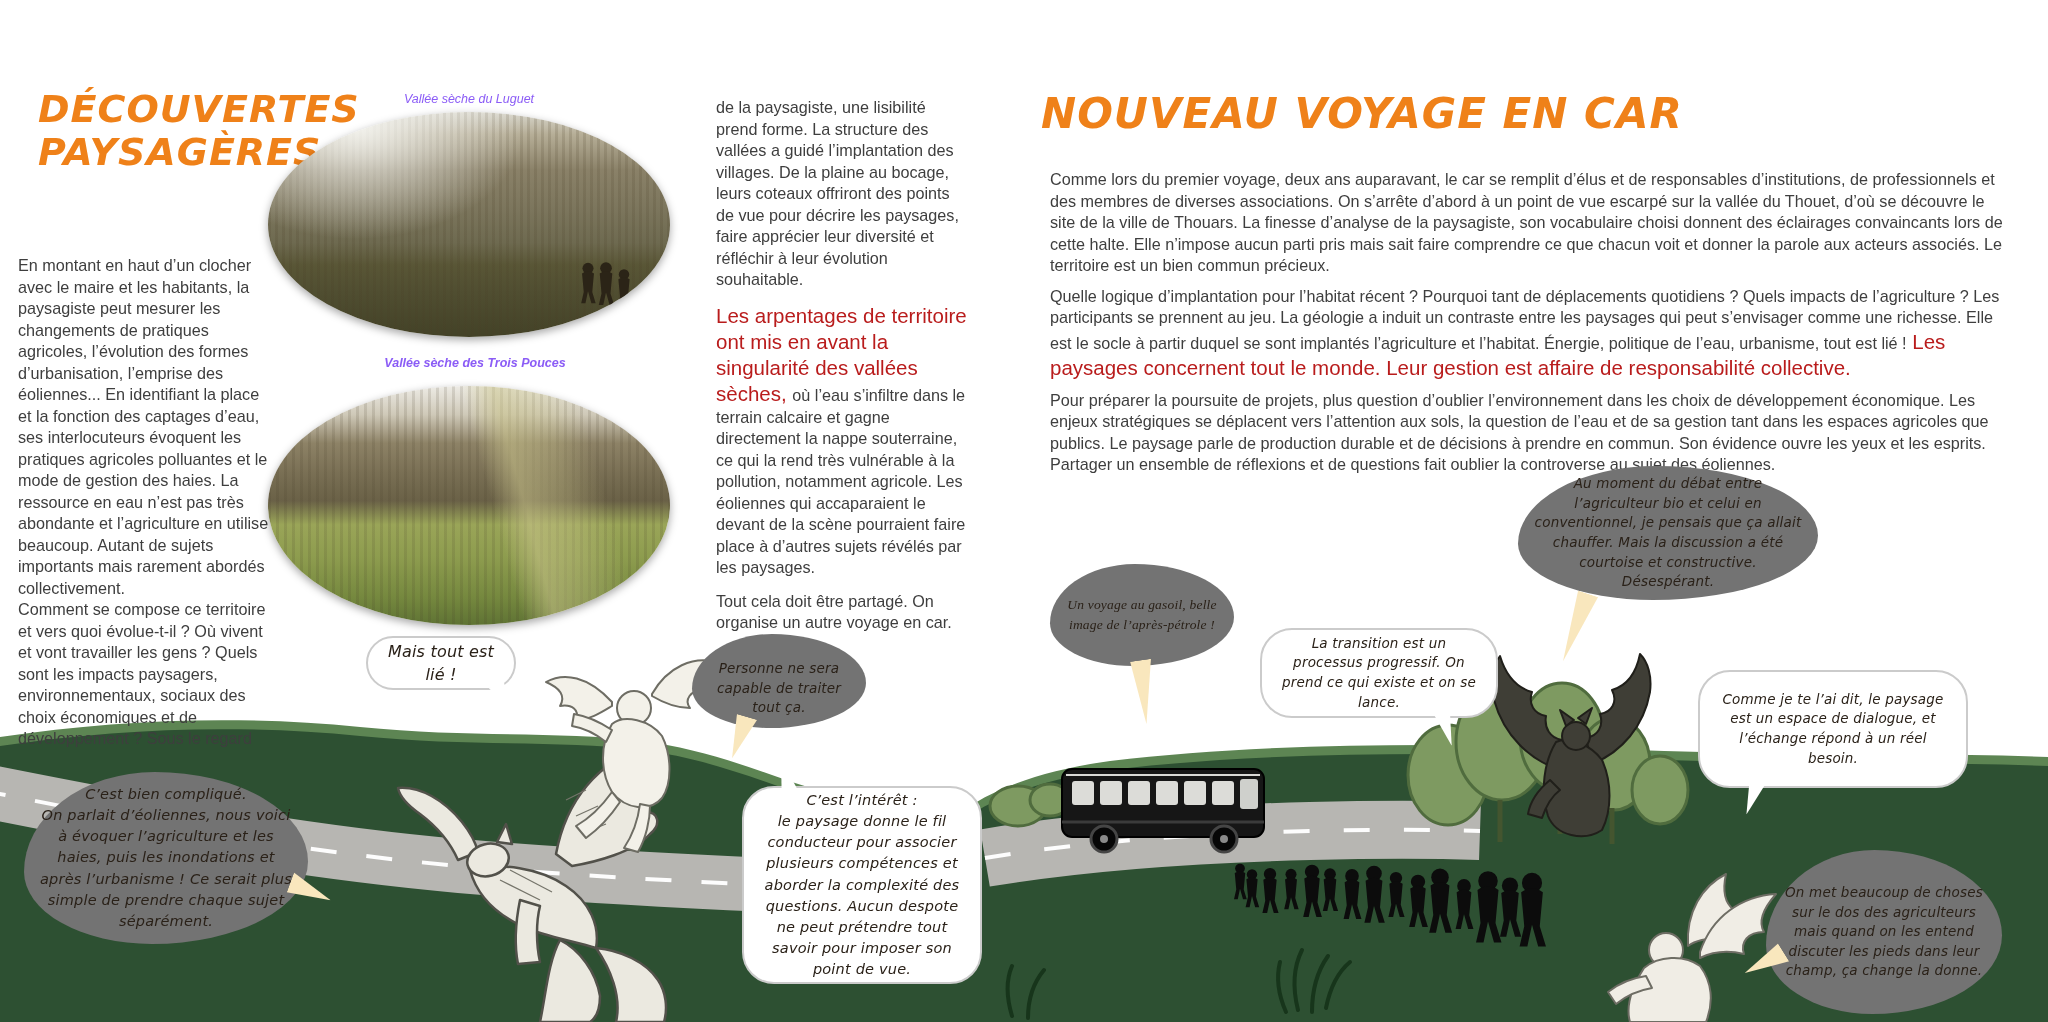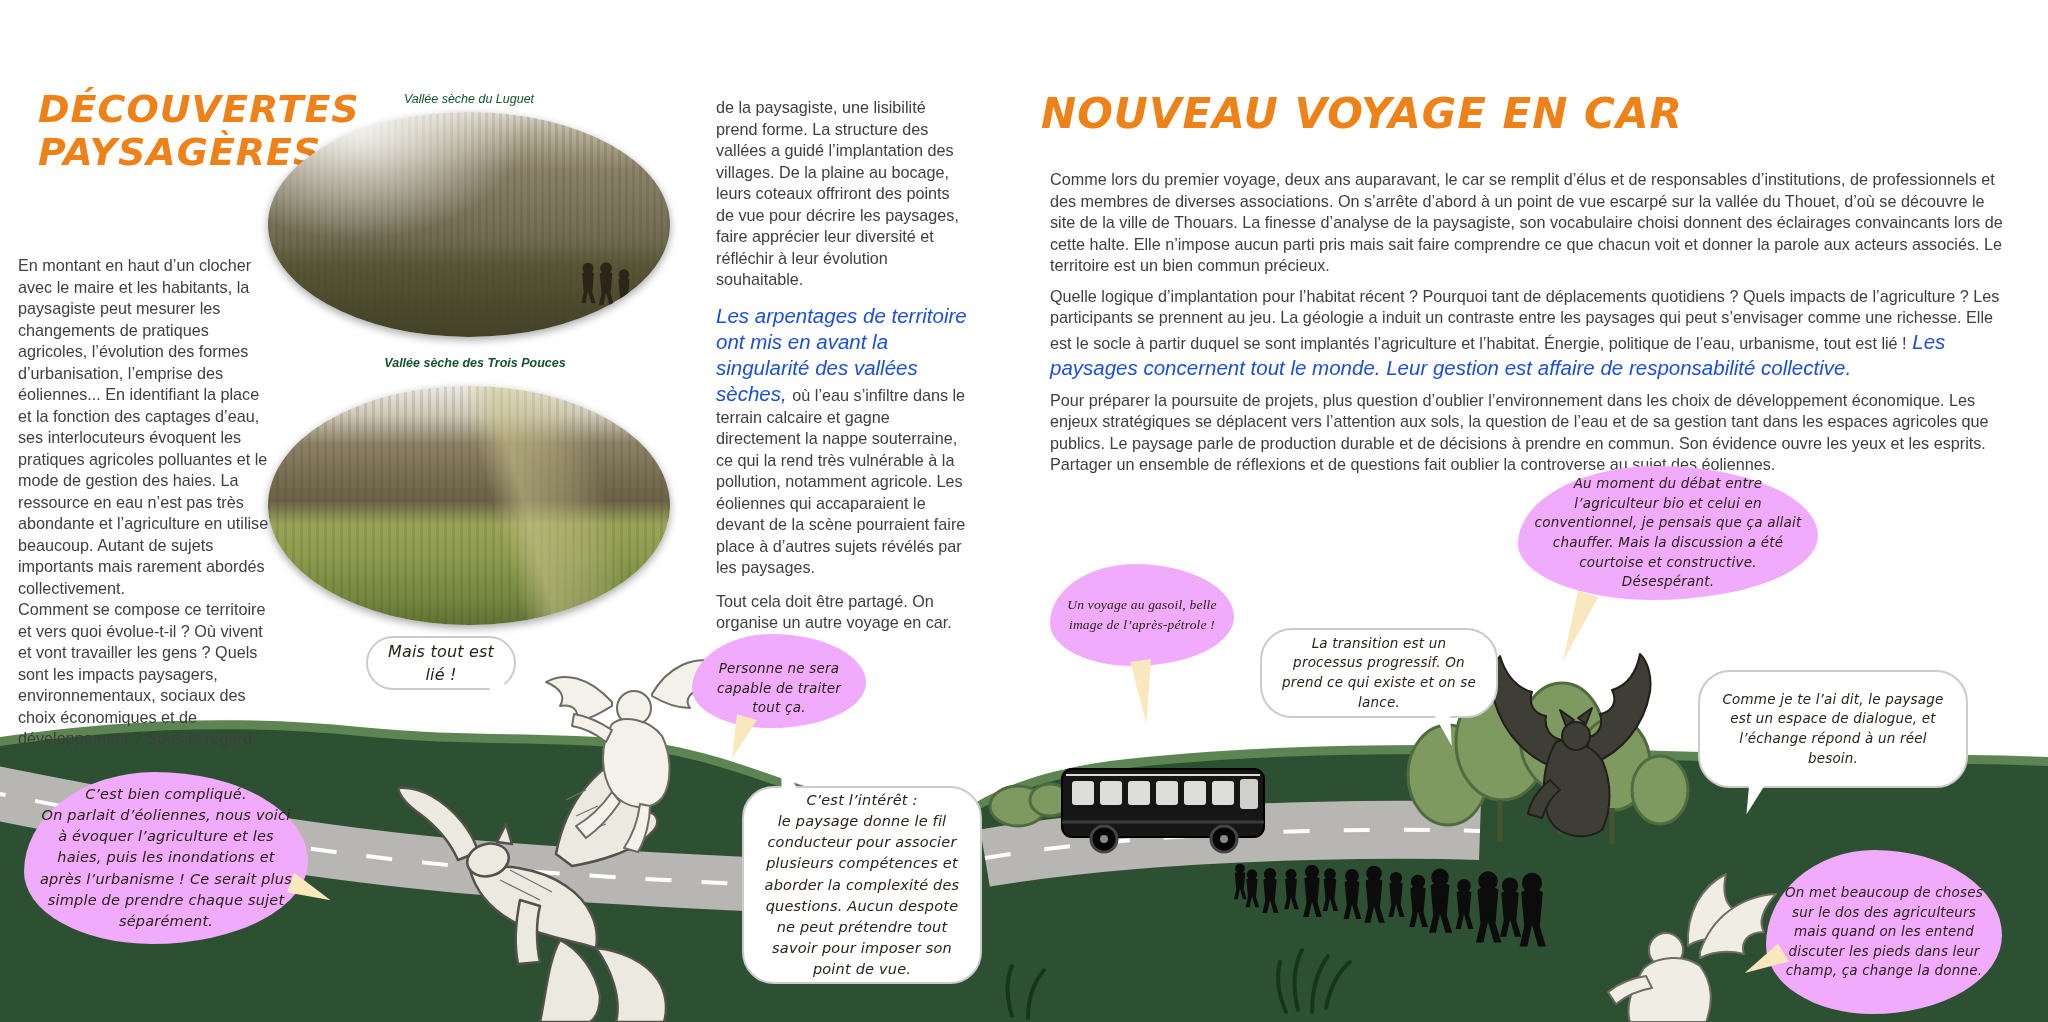--- a/index.html
+++ b/index.html
@@ -13,43 +13,43 @@
   .title-left{left:18px;top:88px;font-size:38px;margin-left:20px;}
   .title-right{left:1041px;top:90px;font-size:42px;}
 
   
   .bodytxt{position:absolute;z-index:2;font-size:16.2px;line-height:21.5px;color:#3e3e3e;}
   .col1{left:18px;top:255px;width:256px;white-space:pre-line;}
   .col3{left:716px;top:97px;width:252px;}
   .col3 p{margin:0 0 12px 0;}
   .rparas{left:1041px;top:160px;width:973px;}
   .rparas p{margin:9px;}
-  .hl-orange{color:#1d4ed8;font-size:20.5px;line-height:26px;font-style:italic;}
+  .hl-orange{color:#b91c1c;font-size:20.5px;line-height:26px;}
 
   
   .photo{position:absolute;z-index:2;border-radius:50%;overflow:hidden;
          box-shadow:0 3px 9px rgba(0,0,0,.35);}
   .photo1{left:268px;top:112px;width:402px;height:225px;
     background:
       radial-gradient(ellipse at 22% 6%, rgba(246,246,242,.95) 0%, rgba(246,246,242,0) 38%),
       repeating-linear-gradient(90deg, rgba(74,62,38,.16) 0 3px, rgba(0,0,0,0) 3px 7px),
       linear-gradient(180deg,#d9d7cd 0%,#b6ae97 10%,#8a8168 26%,#7b755c 44%,#6e6a50 58%,#595636 68%,#504e31 80%,#434227 100%);}
   .photo2{left:268px;top:386px;width:402px;height:239px;
     background:
       linear-gradient(75deg, rgba(0,0,0,0) 55%, rgba(203,197,140,.55) 62%, rgba(203,197,140,.30) 72%, rgba(0,0,0,0) 80%),
       repeating-linear-gradient(90deg, rgba(70,60,40,.14) 0 3px, rgba(0,0,0,0) 3px 8px),
       linear-gradient(180deg,#edebe5 0%,#cfc9b8 12%,#8d8266 24%,#776d52 38%,#6a6147 48%,#9aa558 58%,#8d9c4e 72%,#76893f 88%,#5f7334 100%);}
-  .caption{position:absolute;z-index:2;font-size:12.5px;font-style:italic;color:#14532d;text-align:center;}
+  .caption{position:absolute;z-index:2;font-size:12.5px;font-style:italic;color:#8b5cf6;text-align:center;}
 
   
   .bubble{position:absolute;z-index:5;display:flex;align-items:center;justify-content:center;
           text-align:center;box-sizing:border-box;padding:10px 16px;white-space:pre-line;
           font-family:"DejaVu Sans",sans-serif;font-style:italic;font-size:13.5px;
           line-height:1.45;color:#2a2118;letter-spacing:.2px;}
-  .tan{background:#f0abfc;border-radius:46% 54% 55% 45% / 58% 52% 48% 42%;}
+  .tan{background:#737373;border-radius:46% 54% 55% 45% / 58% 52% 48% 42%;}
   .white{background:#ffffff;border:2px solid #cbcbcb;border-radius:32px;}
   .tail{position:absolute;width:30px;height:44px;clip-path:polygon(15% 0,85% 0,40% 100%);}
   .tail.tanf{background:#f9e7bd;}
   .tail.whitef{background:#ffffff;}
 
   .b1{left:24px;top:772px;width:284px;height:172px;font-size:14.5px;}
   .b2{left:366px;top:636px;width:150px;height:54px;font-size:16px;}
   .b3{left:692px;top:634px;width:174px;height:94px;align-items:flex-end;}
   .b4{left:742px;top:786px;width:240px;height:198px;font-size:14.5px;}
   .b5{left:1050px;top:564px;width:184px;height:102px;font-family:Liberation Serif, serif;}

